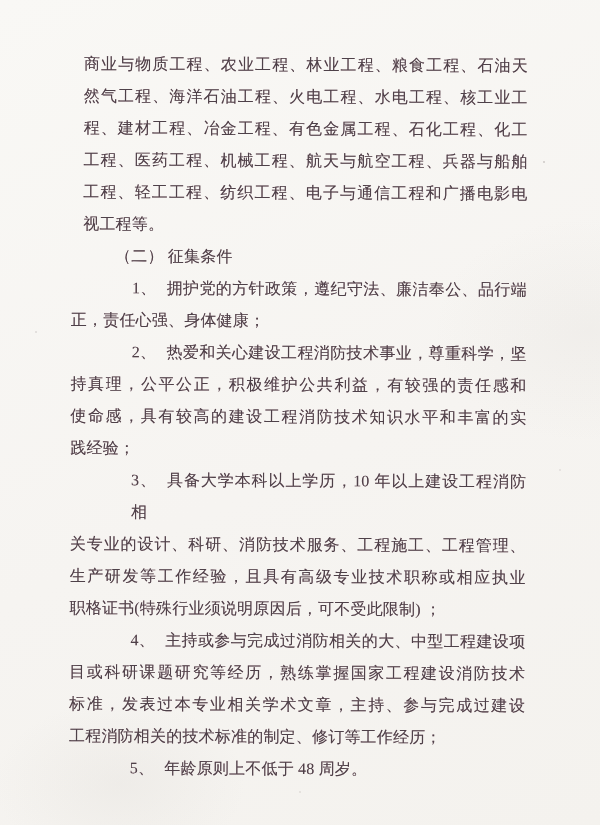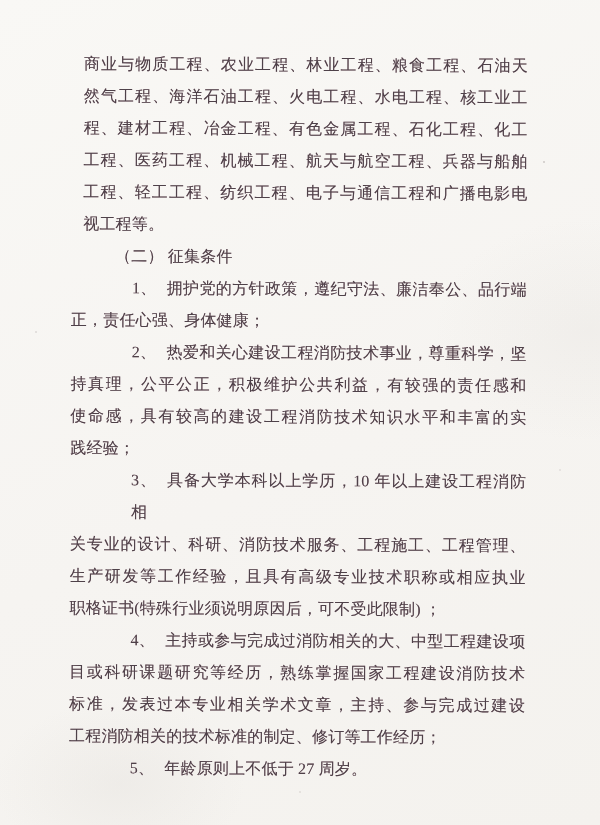--- a/index.html
+++ b/index.html
@@ -81,16 +81,16 @@
   </div>
 
   <div class="para item">
     <div class="line first just"><span class="num">4、</span><span>主持或参与完成过消防相关的大、中型工程建设项</span></div>
     <div class="line just">目或科研课题研究等经历，熟练掌握国家工程建设消防技术</div>
     <div class="line just">标准，发表过本专业相关学术文章，主持、参与完成过建设</div>
     <div class="line last">工程消防相关的技术标准的制定、修订等工作经历；</div>
   </div>
 
   <div class="para item">
-    <div class="line first last"><span class="num">5、</span><span>年龄原则上不低于 27 周岁。</span></div>
+    <div class="line first last"><span class="num">5、</span><span>年龄原则上不低于 48 周岁。</span></div>
   </div>
 
 </div>
 
 </body></html>

